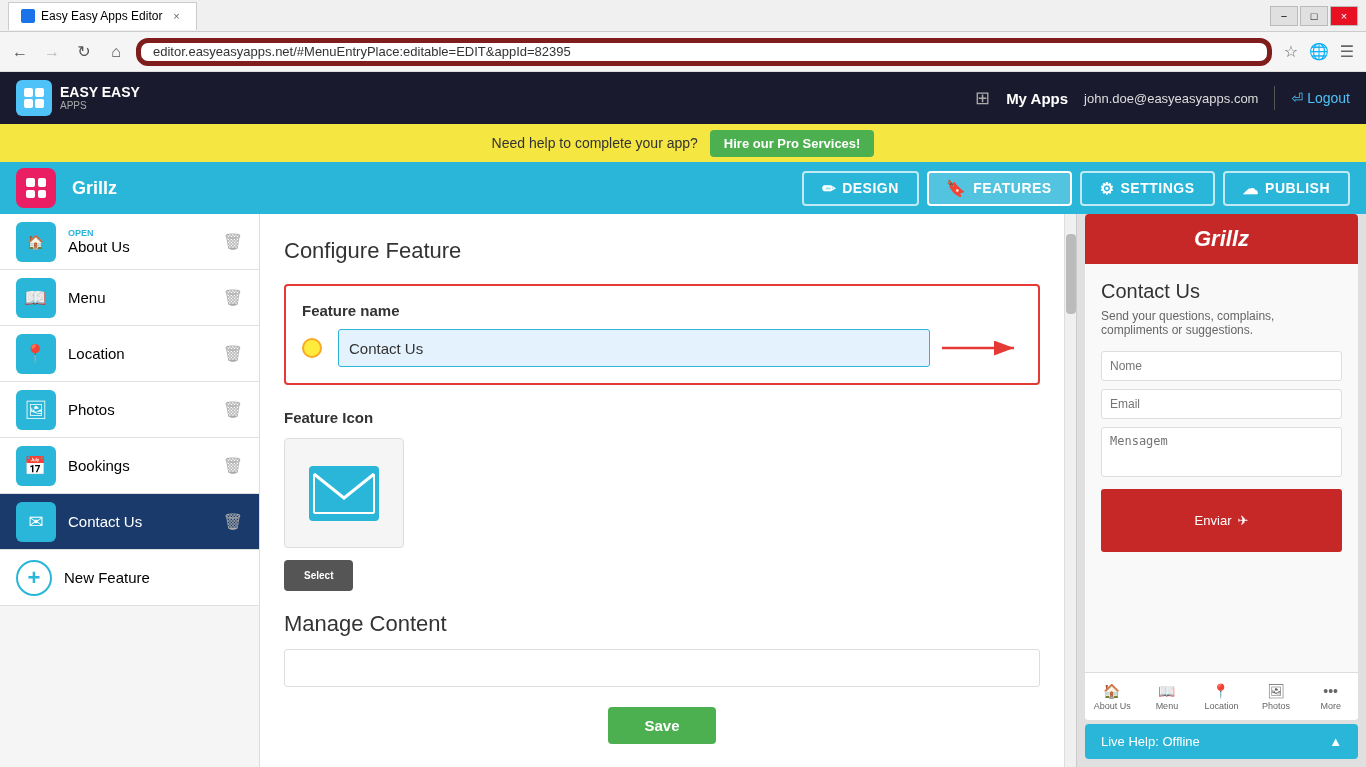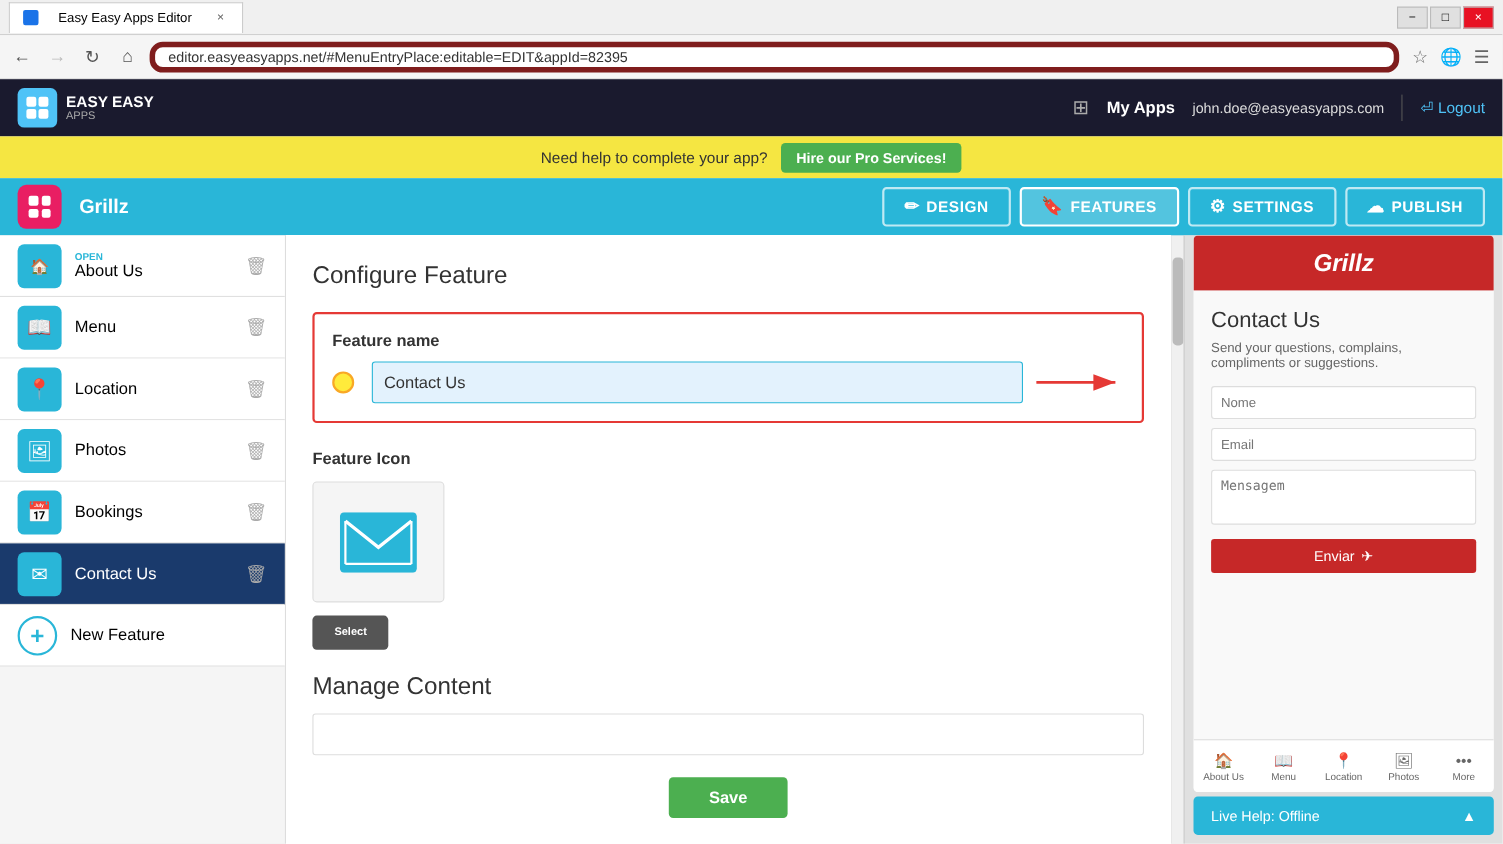--- a/index.html
+++ b/index.html
@@ -15,21 +15,21 @@
       border-bottom: 1px solid #ccc;
     }
     .titlebar-tab {
       background: #fff;
       border: 1px solid #ccc;
       border-bottom: none;
       padding: 4px 12px;
       font-size: 12px;
       display: flex;
       align-items: center;
-      gap: 18px;
+      gap: 6px;
       height: 28px;
     }
     .titlebar-tab .favicon {
       width: 14px; height: 14px;
       background: #1a73e8;
       border-radius: 2px;
       display: inline-block;
     }
     .titlebar-close-btn {
       width: 16px; height: 16px;
@@ -490,21 +490,21 @@
       color: #999;
       margin-bottom: 8px;
       background: #fff;
       resize: none;
     }
     .phone-submit-btn {
       width: 100%;
       background: #c62828;
       color: white;
       border: none;
-      padding: 8px;
+      padding: 24px;
       font-size: 13px;
       border-radius: 3px;
       cursor: pointer;
       display: flex; align-items: center; justify-content: center; gap: 6px;
     }
     .phone-bottom-nav {
       background: #fff;
       border-top: 1px solid #ddd;
       height: 48px;
       display: flex;

